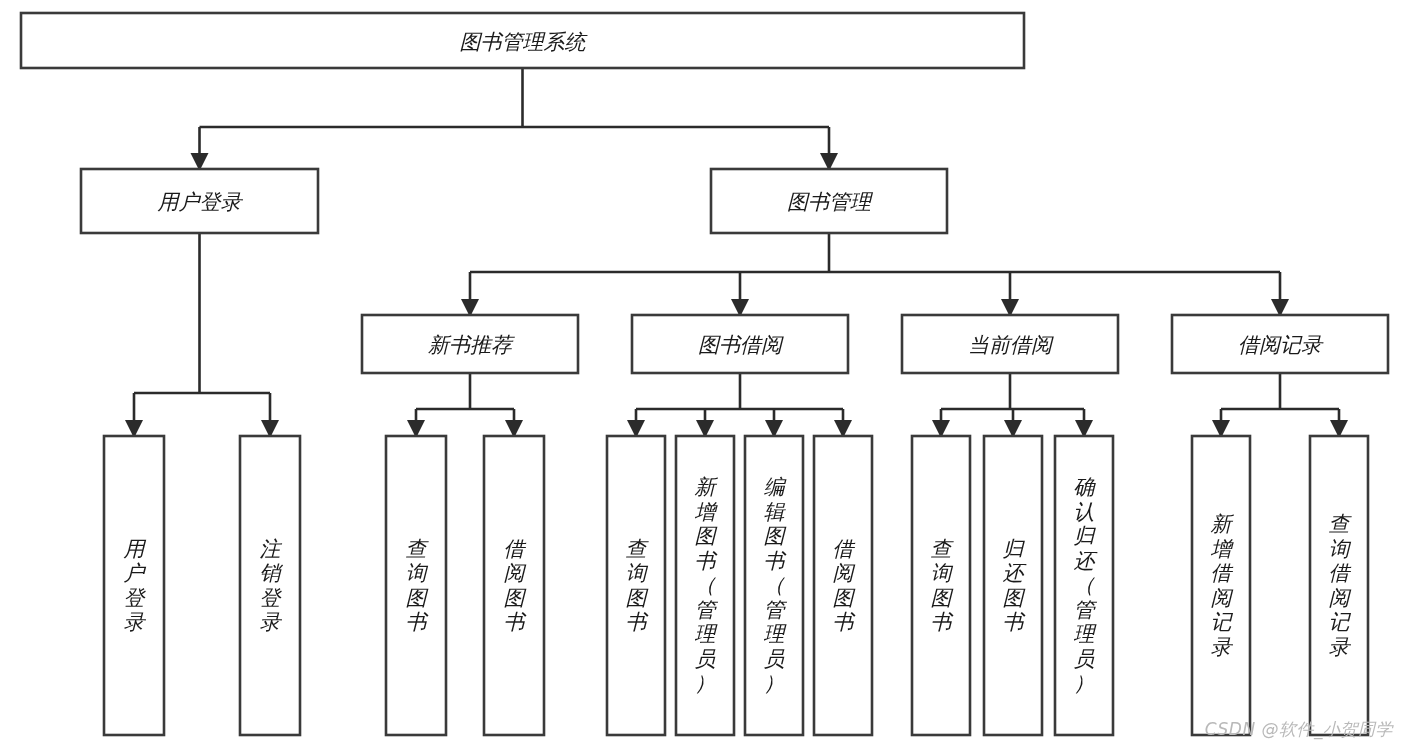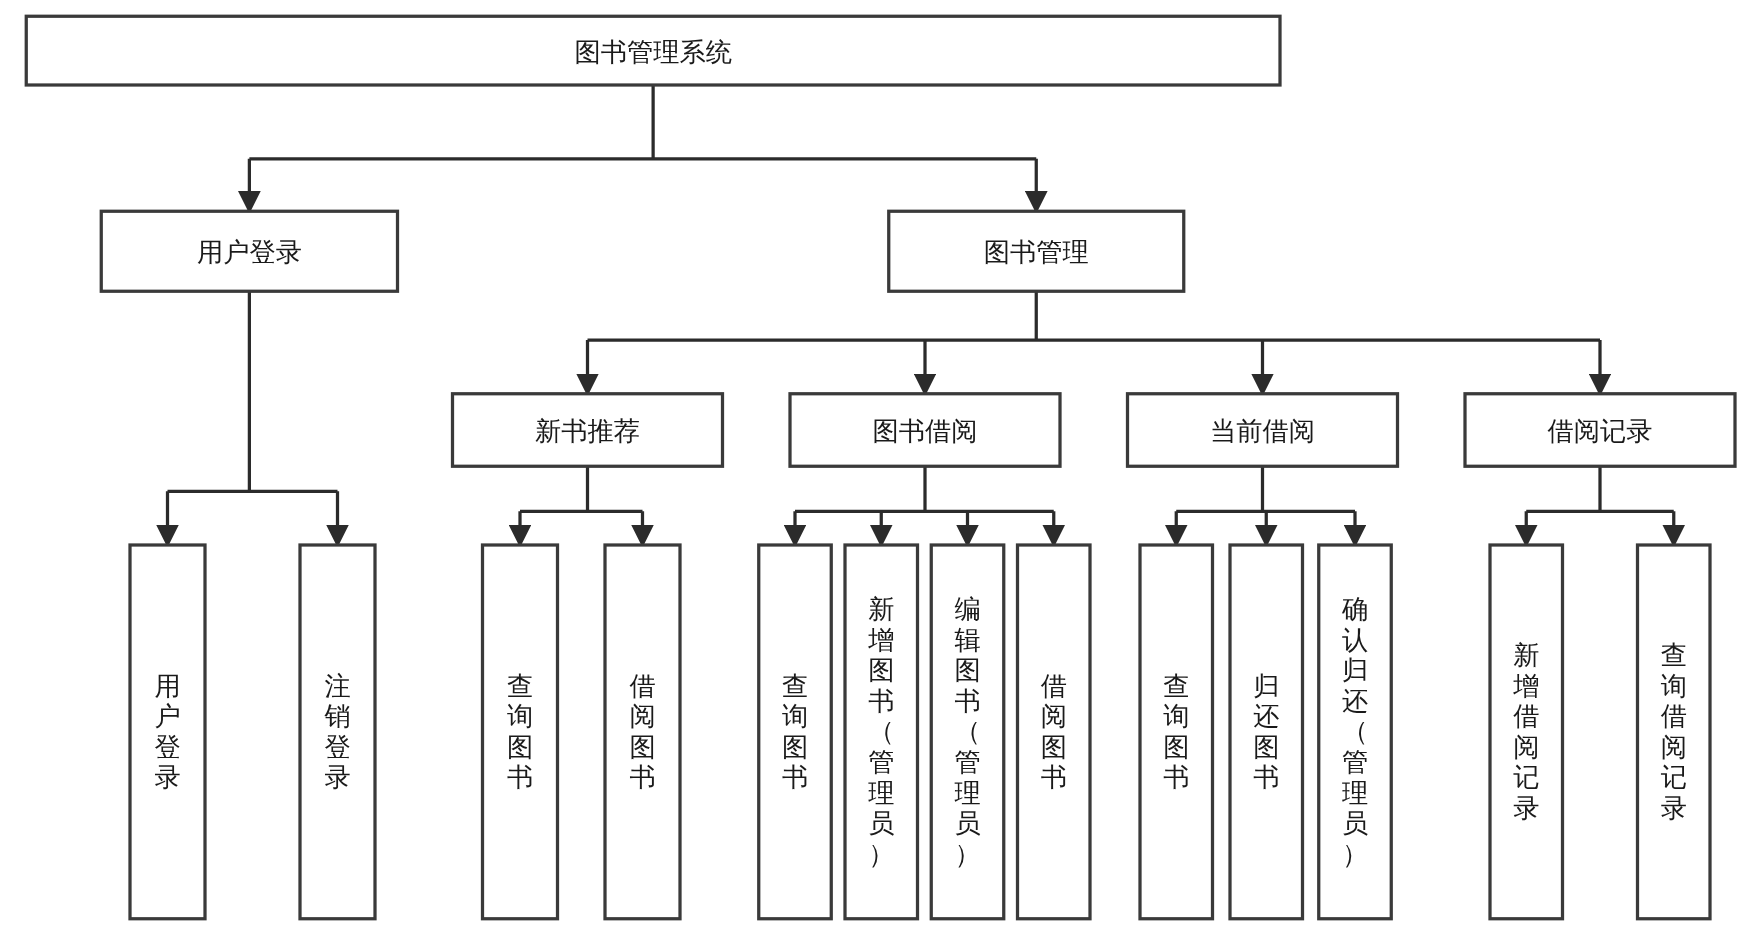--- a/index.html
+++ b/index.html
@@ -11,20 +11,21 @@
     width: 1405px;
     height: 747px;
     font-family: "DejaVu Sans", "Liberation Sans", sans-serif;
     overflow: hidden;
   }
   #diagram-root {
     position: relative;
     width: 1405px;
     height: 747px;
     background: #ffffff;
+    font-style: italic;
   }
   svg.diagram {
     position: absolute;
     left: 0;
     top: 0;
     width: 1405px;
     height: 747px;
   }
   .node-box {
     fill: #ffffff;
@@ -182,13 +183,14 @@
         <g>
           <rect x="1192" y="436" width="58" height="299" class="node-box"></rect>
           <text x="1221" y="531.11" class="node-label-v"><tspan x="1221" dy="0">新</tspan><tspan x="1221" dy="24.5">增</tspan><tspan x="1221" dy="24.5">借</tspan><tspan x="1221" dy="24.5">阅</tspan><tspan x="1221" dy="24.5">记</tspan><tspan x="1221" dy="24.5">录</tspan></text>
         </g>
         <g>
           <rect x="1310" y="436" width="58" height="299" class="node-box"></rect>
           <text x="1339" y="531.11" class="node-label-v"><tspan x="1339" dy="0">查</tspan><tspan x="1339" dy="24.5">询</tspan><tspan x="1339" dy="24.5">借</tspan><tspan x="1339" dy="24.5">阅</tspan><tspan x="1339" dy="24.5">记</tspan><tspan x="1339" dy="24.5">录</tspan></text>
         </g>
       </g>
   </svg>
+  <div class="watermark">CSDN @软件_小贺同学</div>
 </div>
 
 </body></html>

